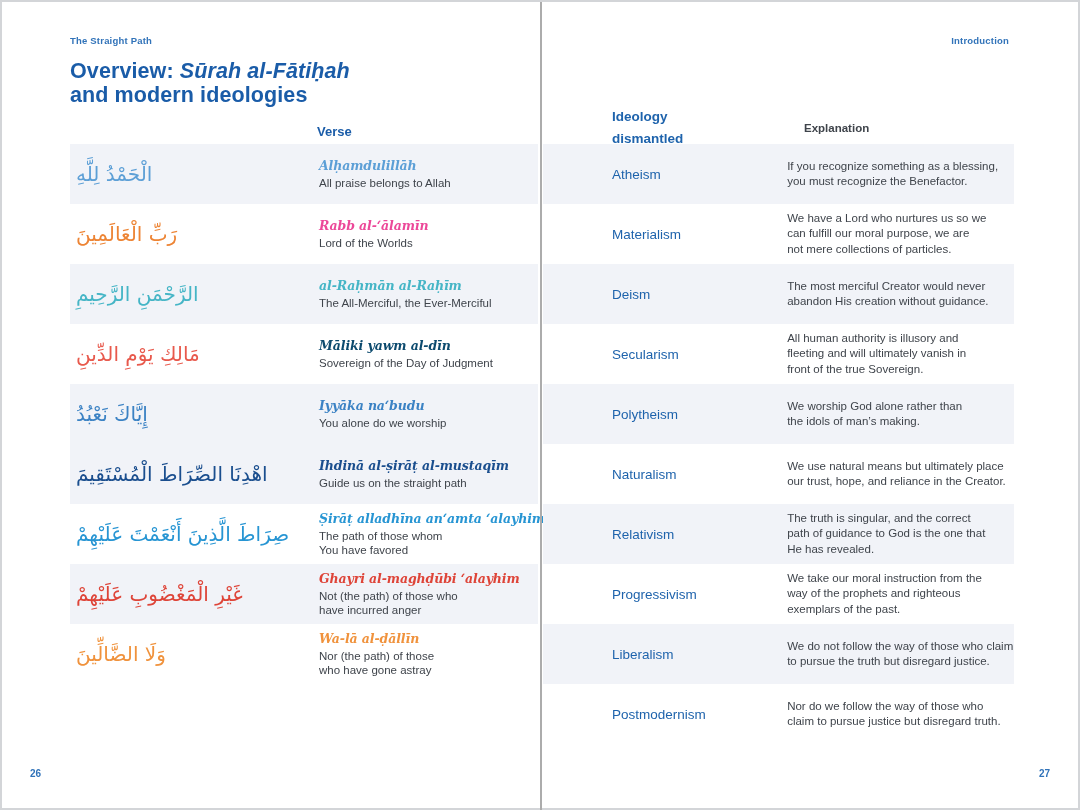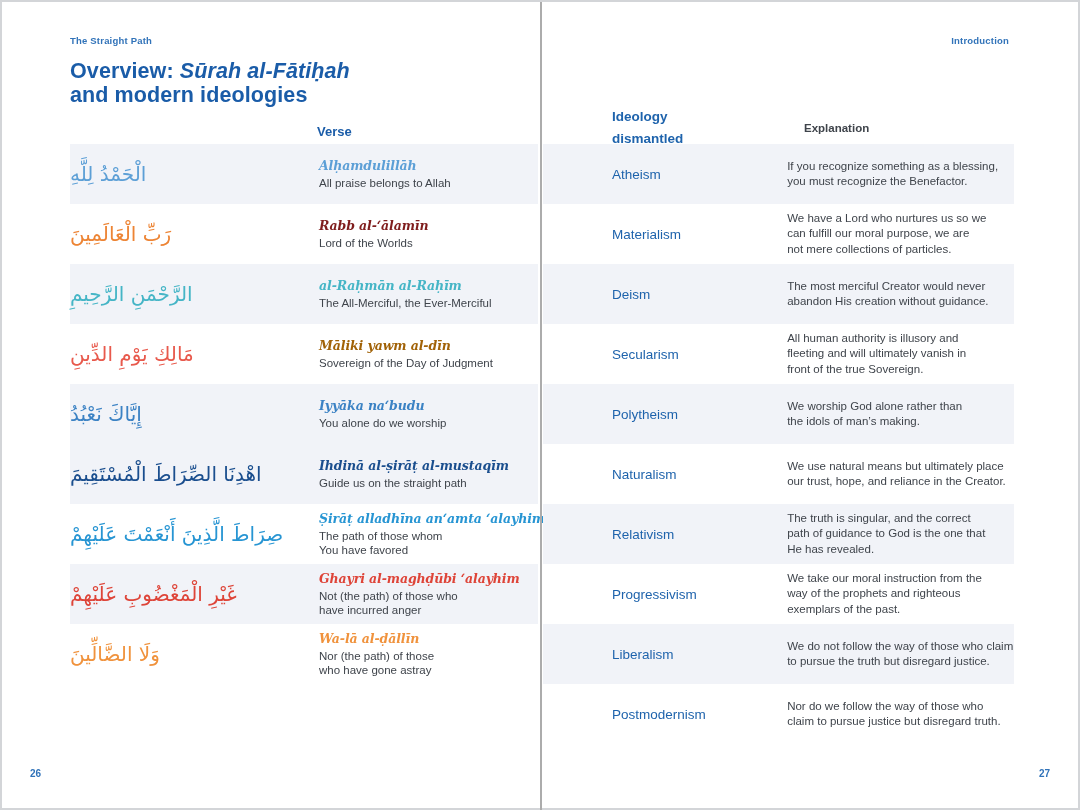--- a/index.html
+++ b/index.html
@@ -35,20 +35,21 @@
   .col-head.ideology{left:610px;top:104px;}
   .col-head.explanation{left:758px;top:119px;}
   .rows{position:absolute;top:142px;}
   .rows.left{left:68px;width:468px;}
   .rows.right{left:541px;width:471px;}
   .vrow,.irow{height:60px;display:flex;align-items:center;box-sizing:border-box;}
   .shaded{background:var(--row-shade,#f1f3f8);}
   .arabic{
     width:237px;box-sizing:border-box;direction:rtl;text-align:left;
     font-family:"DejaVu Sans",sans-serif;font-size:20px;line-height:25px;
+    padding-left:6px;
   }
   .vtext{margin-left:12px;width:216px;}
   .translit{
     font-family:"DejaVu Serif",serif;font-style:italic;font-weight:bold;
     font-size:12.5px;margin-bottom:3px;white-space:nowrap;letter-spacing:-.1px;
   }
   .trans{
     font-size:11.5px;line-height:14px;color:var(--body-text,#3f444b);
     white-space:pre-line;
   }
@@ -81,35 +82,35 @@
         <div class="vrow shaded">
           <div class="arabic" style="color:#5c9fd6">الْحَمْدُ لِلَّهِ</div>
           <div class="vtext">
             <div class="translit" style="color:#5c9fd6">Alḥamdulillāh</div>
             <div class="trans">All praise belongs to Allah</div>
           </div>
         </div>
         <div class="vrow">
           <div class="arabic" style="color:#ed8434">رَبِّ الْعَالَمِينَ</div>
           <div class="vtext">
-            <div class="translit" style="color:#7f1d1d">Rabb al-‘ālamīn</div>
+            <div class="translit" style="color:#ec4899">Rabb al-‘ālamīn</div>
             <div class="trans">Lord of the Worlds</div>
           </div>
         </div>
         <div class="vrow shaded">
           <div class="arabic" style="color:#45b5c6">الرَّحْمَنِ الرَّحِيمِ</div>
           <div class="vtext">
             <div class="translit" style="color:#45b5c6">al-Raḥmān al-Raḥīm</div>
             <div class="trans">The All-Merciful, the Ever-Merciful</div>
           </div>
         </div>
         <div class="vrow">
           <div class="arabic" style="color:#e8594c">مَالِكِ يَوْمِ الدِّينِ</div>
           <div class="vtext">
-            <div class="translit" style="color:#a16207">Māliki yawm al-dīn</div>
+            <div class="translit" style="color:#0c4a6e">Māliki yawm al-dīn</div>
             <div class="trans">Sovereign of the Day of Judgment</div>
           </div>
         </div>
         <div class="vrow shaded">
           <div class="arabic" style="color:#3b82c4">إِيَّاكَ نَعْبُدُ</div>
           <div class="vtext">
             <div class="translit" style="color:#3b82c4">Iyyāka na‘budu</div>
             <div class="trans">You alone do we worship</div>
           </div>
         </div>

